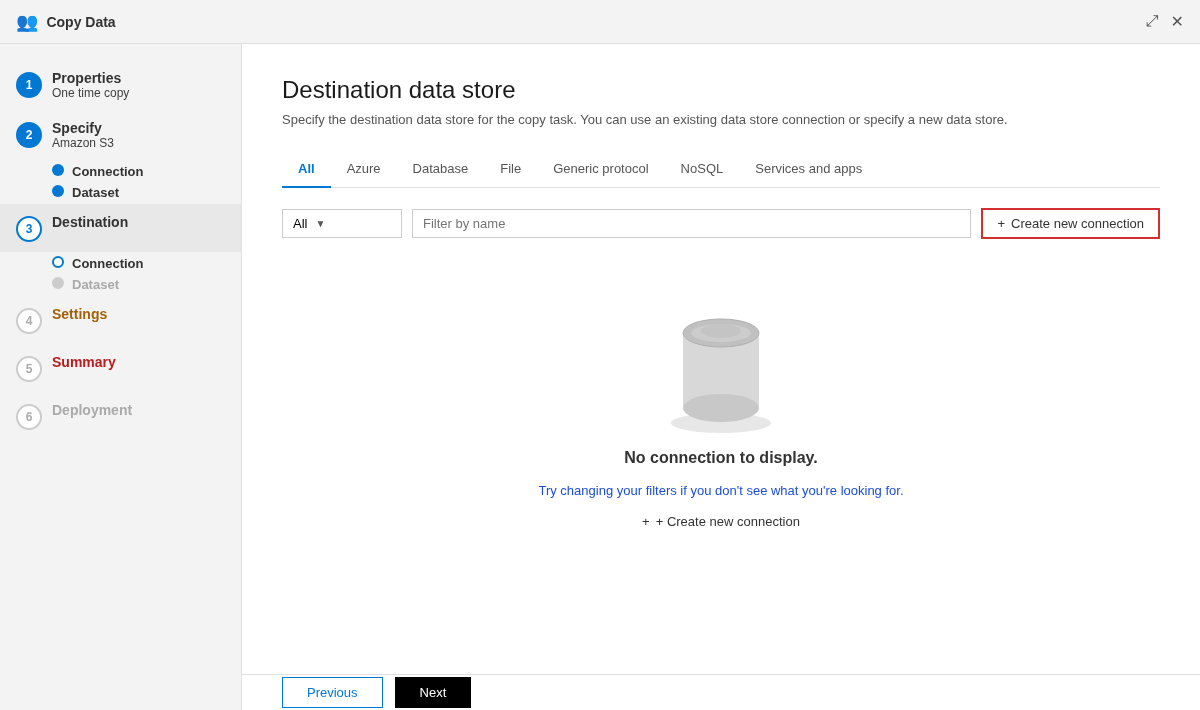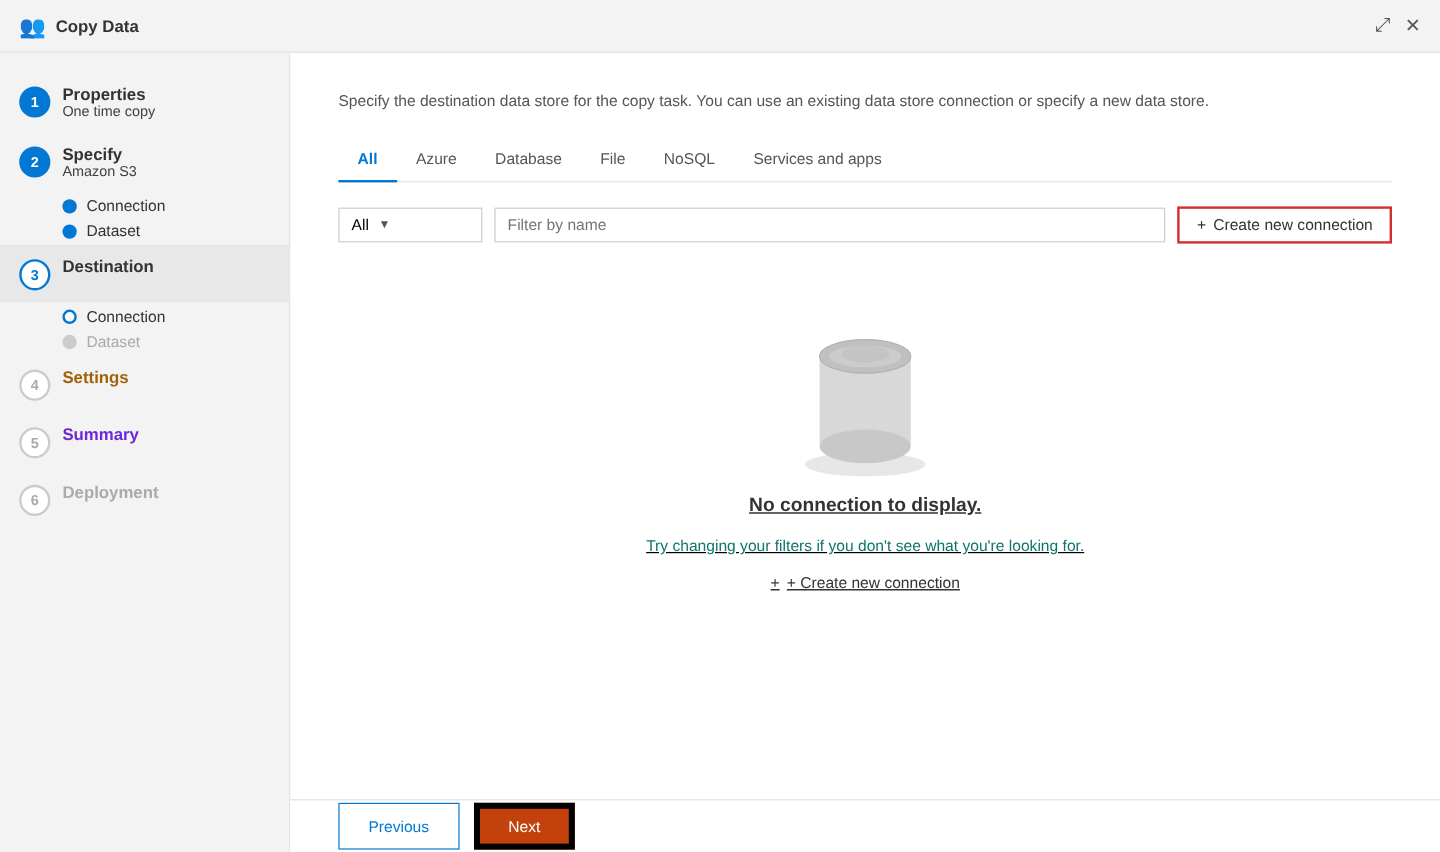--- a/index.html
+++ b/index.html
@@ -64,24 +64,25 @@
     .step-sublabel { font-size: 12px; color: #404040; }
 
     .sub-steps {
       padding: 4px 0 4px 52px;
       display: flex;
       flex-direction: column;
       gap: 6px;
     }
     .sub-step {
       display: flex;
-      align-items: center;
+      align-items: flex-start;
       gap: 8px;
       font-size: 13px;
       color: #333;
+      font-weight: bold;
     }
     .sub-dot {
       width: 12px;
       height: 12px;
       border-radius: 50%;
       flex-shrink: 0;
     }
     .sub-dot.filled { background: #0078d4; }
     .sub-dot.outline { background: white; border: 2px solid #0078d4; }
     .sub-dot.disabled { background: #ccc; border: 2px solid #ccc; }
@@ -173,39 +174,38 @@
     }
 
     
     .empty-state {
       display: flex;
       flex-direction: column;
       align-items: center;
       justify-content: center;
       padding: 40px 20px;
       gap: 16px;
-      text-decoration: underline;
     }
 
     
     .cylinder-container {
       width: 120px;
       height: 130px;
       position: relative;
     }
     .cylinder-svg { width: 120px; height: 130px; }
 
     .empty-title {
       font-size: 16px;
       font-weight: 600;
       color: #333;
     }
     .empty-desc {
       font-size: 13px;
-      color: #0f766e;
+      color: #1d4ed8;
       text-align: left;
     }
     .create-link {
       display: flex;
       align-items: center;
       gap: 6px;
       font-size: 13px;
       color: #333;
       cursor: pointer;
     }
@@ -221,22 +221,22 @@
     .btn-prev {
       padding: 7px 24px;
       border: 1px solid #0078d4;
       background: white;
       color: #0078d4;
       font-size: 13px;
       cursor: pointer;
     }
     .btn-next {
       padding: 7px 24px;
-      border: 5px solid #000000;
-      background: #c2410c;
+      border: 1px solid #000000;
+      background: #000000;
       color: white;
       font-size: 13px;
       cursor: pointer;
     }
   </style>
 </head>
 <body>
 
 <div class="title-bar">
   <div class="title-bar-left">
@@ -300,42 +300,44 @@
     <div class="step-item">
       <div class="step-circle disabled">4</div>
       <div class="step-info">
         <span class="step-label" style="color:#a16207;">Settings</span>
       </div>
     </div>
 
     <div class="step-item">
       <div class="step-circle disabled">5</div>
       <div class="step-info">
-        <span class="step-label" style="color:#6d28d9;">Summary</span>
+        <span class="step-label" style="color:#b91c1c;">Summary</span>
       </div>
     </div>
 
     <div class="step-item">
       <div class="step-circle disabled">6</div>
       <div class="step-info">
         <span class="step-label" style="color:#aaa;">Deployment</span>
       </div>
     </div>
 
   </div>
 
   <div class="content">
     <div class="content-inner">
+      <h1 class="page-title">Destination data store</h1>
       <p class="page-desc">Specify the destination data store for the copy task. You can use an existing data store connection or specify a new data store.</p>
 
       <div class="tabs">
         <div class="tab active">All</div>
         <div class="tab">Azure</div>
         <div class="tab">Database</div>
         <div class="tab">File</div>
+        <div class="tab">Generic protocol</div>
         <div class="tab">NoSQL</div>
         <div class="tab">Services and apps</div>
       </div>
 
       <div class="filter-bar">
         <div class="filter-select">
           <span>All</span>
           <span class="filter-select-arrow">▼</span>
         </div>
         <input class="filter-input" type="text" placeholder="Filter by name" style="">

